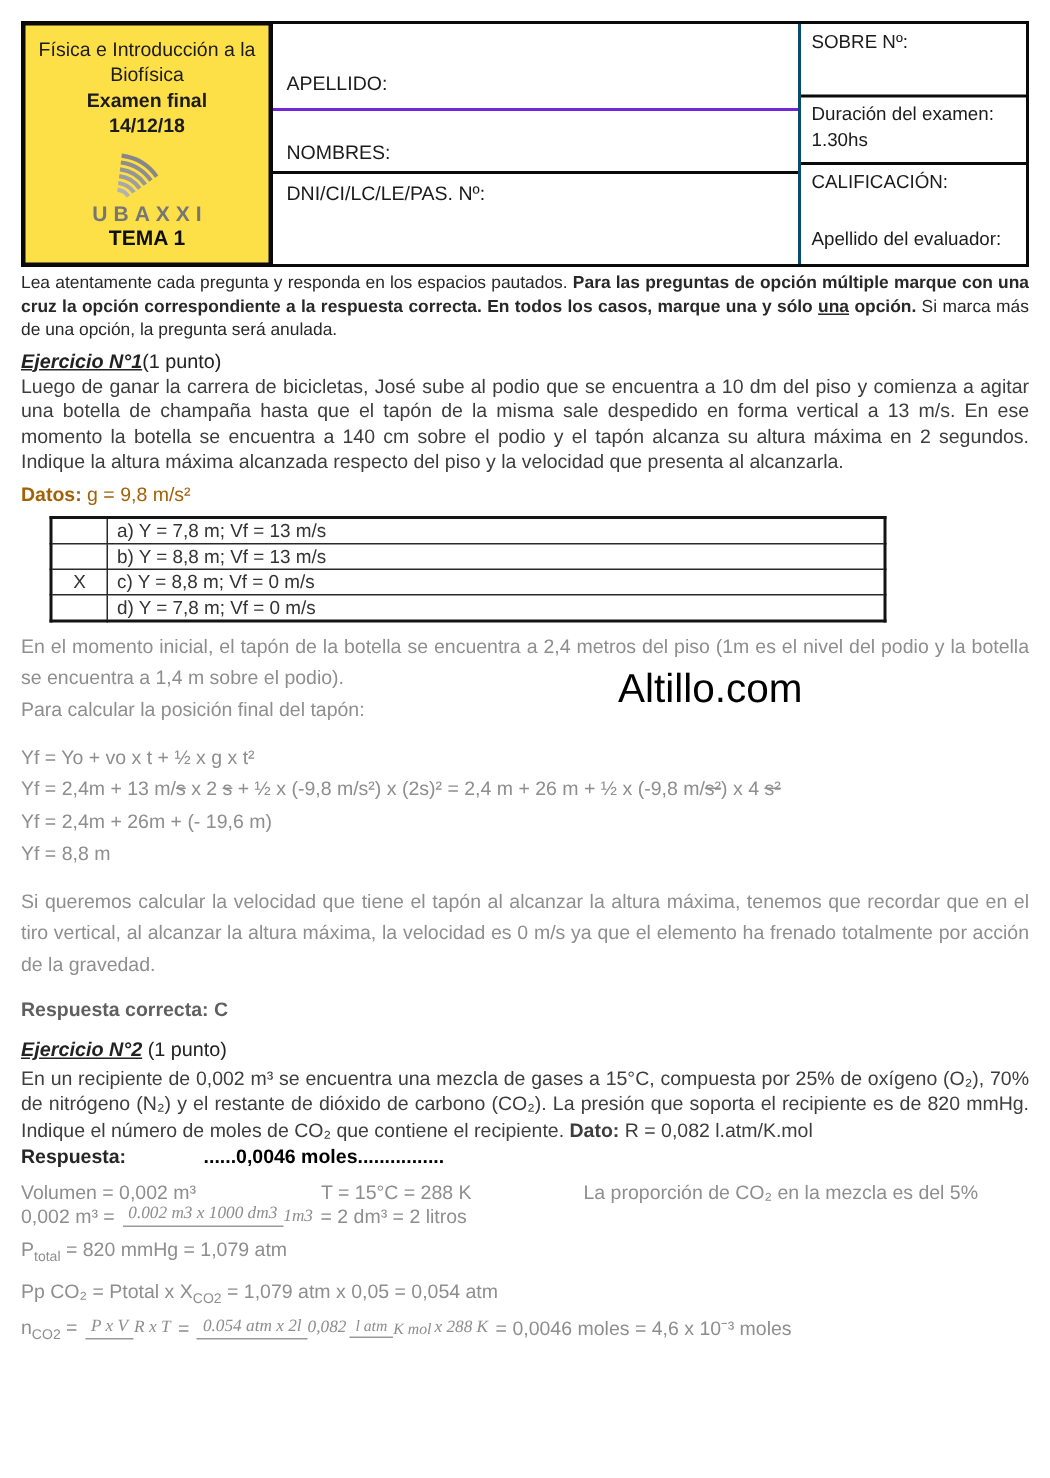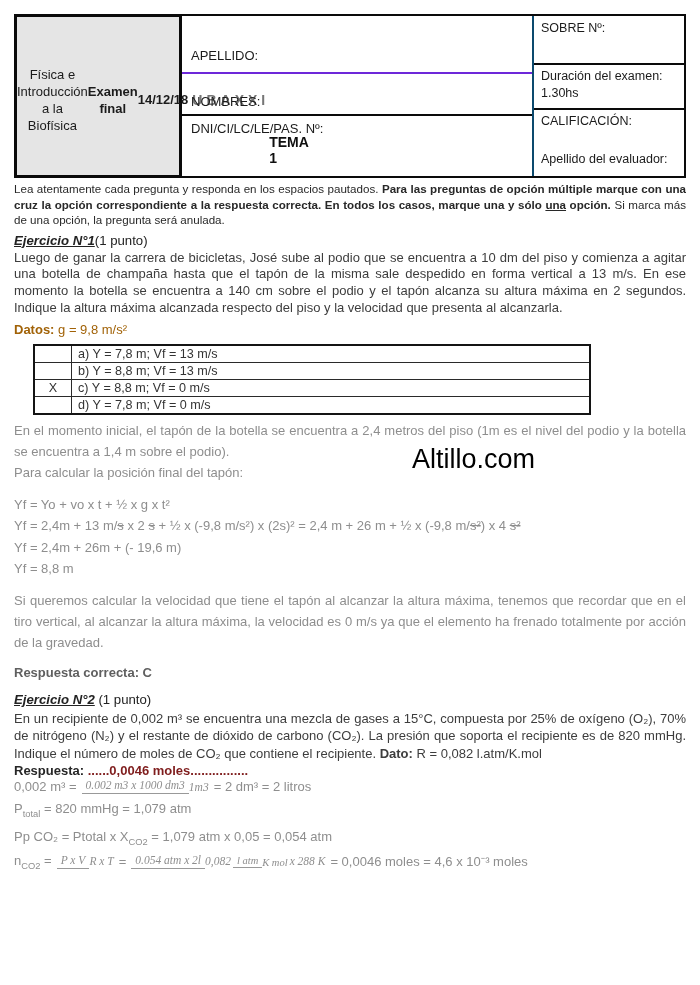--- a/index.html
+++ b/index.html
@@ -2,21 +2,21 @@
 <html><head>
 <meta charset="utf-8">
 <style>
   html,body{margin:0;padding:0;background:#ffffff;}
   .page{width:700px;height:985px;box-sizing:border-box;padding:14px 14px 0 14px;position:relative;
         overflow:hidden;font-family:"Liberation Sans",sans-serif;color:#3d3d3d;background:#fff;}
 
   
   .hdr{display:flex;border:2px solid #0a0a0a;height:164px;box-sizing:border-box;color:#1b1b1b;}
   .hdr-left{width:168px;box-sizing:border-box;border:3px solid #0a0a0a;margin:-2px 0 -2px -2px;
-            display:flex;flex-direction:row;align-items:center;padding-top:7px;background:#e5e5e5;}
+            display:flex;flex-direction:column;align-items:center;padding-top:7px;background:#fde047;}
   .course{font-size:13px;line-height:17px;text-align:center;color:#1b1b1b;}
   .b{font-weight:bold;}
   .logo-svg{margin-top:3px;}
   .logo-text{font-size:14px;font-weight:bold;letter-spacing:4px;color:#767676;margin-top:1px;padding-left:4px;}
   .tema{margin-top:auto;margin-bottom:9px;font-weight:bold;font-size:14px;color:#0f0f0f;}
   .hdr-mid{flex:1;display:flex;flex-direction:column;font-size:13px;}
   .mr1{height:47px;border-bottom:2px solid #6d28d9;display:flex;align-items:flex-end;padding:0 0 9px 9px;}
   .mr2{height:35px;border-bottom:2px solid #0a0a0a;display:flex;align-items:flex-end;padding:0 0 5px 9px;}
   .mr3{flex:1;padding:5px 0 0 9px;}
   .hdr-right{width:150px;border-left:2px solid #0c4a6e;display:flex;flex-direction:column;font-size:12.5px;}
@@ -154,22 +154,27 @@
   <div class="fl g fls">Yf = Yo + vo x t + ½ x g x t²</div>
   <div class="fl g"><span>Yf = 2,4m + 13 m/</span><span style="text-decoration: line-through;">s</span><span> x 2 </span><span style="text-decoration: line-through;">s</span><span> + ½ x (-9,8 m/s²) x (2s)² = 2,4 m + 26 m + ½ x (-9,8 m/</span><span style="text-decoration: line-through;">s²</span><span>) x 4 </span><span style="text-decoration: line-through;">s²</span></div>
   <div class="fl g">Yf = 2,4m + 26m + (- 19,6 m)</div>
   <div class="fl g">Yf = 8,8 m</div>
 
   <div class="sol g just p3">Si queremos calcular la velocidad que tiene el tapón al alcanzar la altura máxima, tenemos que recordar que en el tiro vertical, al alcanzar la altura máxima, la velocidad es 0 m/s ya que el elemento ha frenado totalmente por acción de la gravedad.</div>
   <div class="ansc">Respuesta correcta: C</div>
 
   <div class="ejh ejh2"><span style="font-weight: bold; font-style: italic; text-decoration: underline;">Ejercicio N°2</span><span> (1 punto)</span></div>
   <div class="stmt2"><span>En un recipiente de 0,002 m³ se encuentra una mezcla de gases a 15°C, compuesta por 25% de oxígeno (O₂), 70% de nitrógeno (N₂) y el restante de  dióxido de carbono (CO₂). La presión que soporta el recipiente es de 820 mmHg. Indique el número de moles de CO₂ que contiene el recipiente. </span><span style="font-weight: bold;">Dato:</span><span> R = 0,082 l.atm/K.mol</span></div>
-  <div class="respline"><span style="font-weight: bold; color: rgb(38, 38, 38);">Respuesta: </span><span style="font-weight: bold; color: #7f1d1d;">......0,0046 moles................</span></div>
-
+  <div class="respline"><span style="font-weight: bold; color: rgb(38, 38, 38);">Respuesta: </span><span style="font-weight: bold; color: #000000; margin-left: 48px;">......0,0046 moles................</span></div>
+
+  <div class="trio g">
+    <span class="w1">Volumen = 0,002 m³</span>
+    <span class="w2">T = 15°C = 288 K</span>
+    <span>La proporción de CO₂ en la mezcla es del 5%</span>
+  </div>
 
 
   <div class="eqline g">
     <span>0,002 m³ =</span>
     <span class="frac">
       <span class="fn math">0.002 m3 x 1000 dm3</span>
       <span class="fd math">1m3</span>
     </span>
     <span>= 2 dm³  = 2 litros</span>
   </div>

